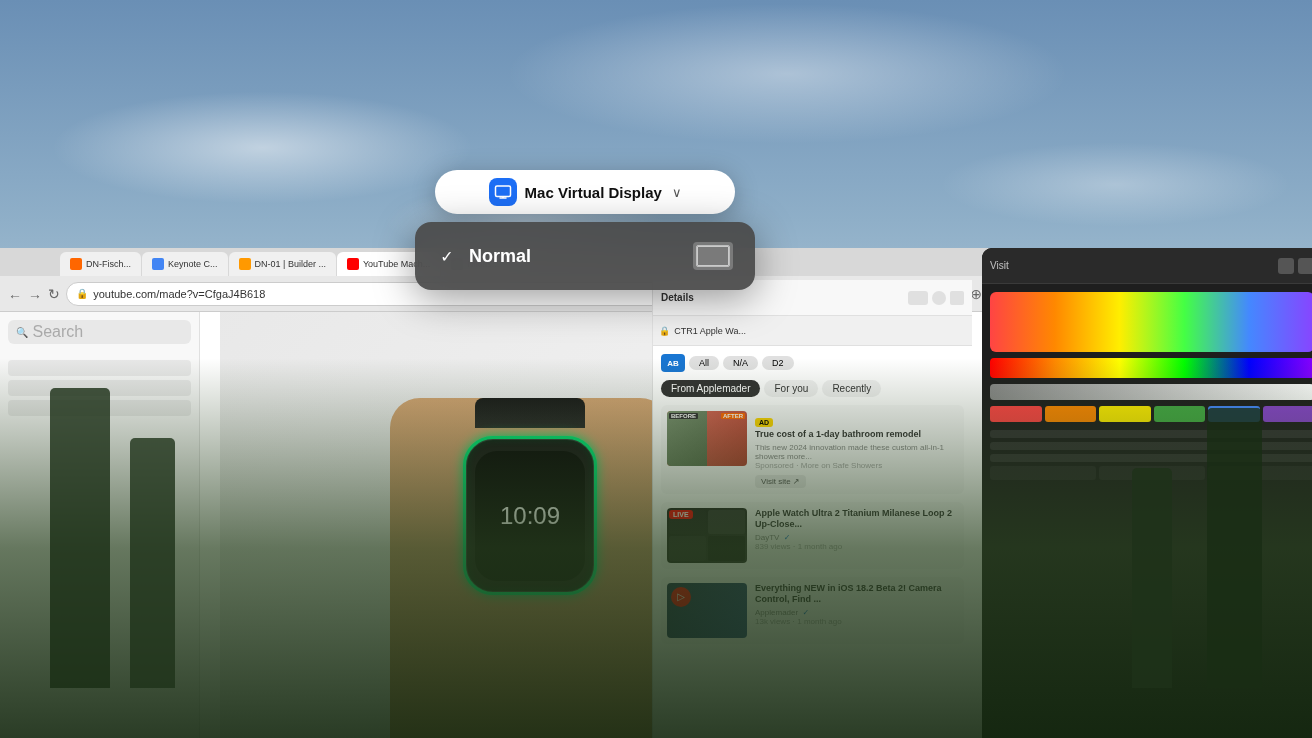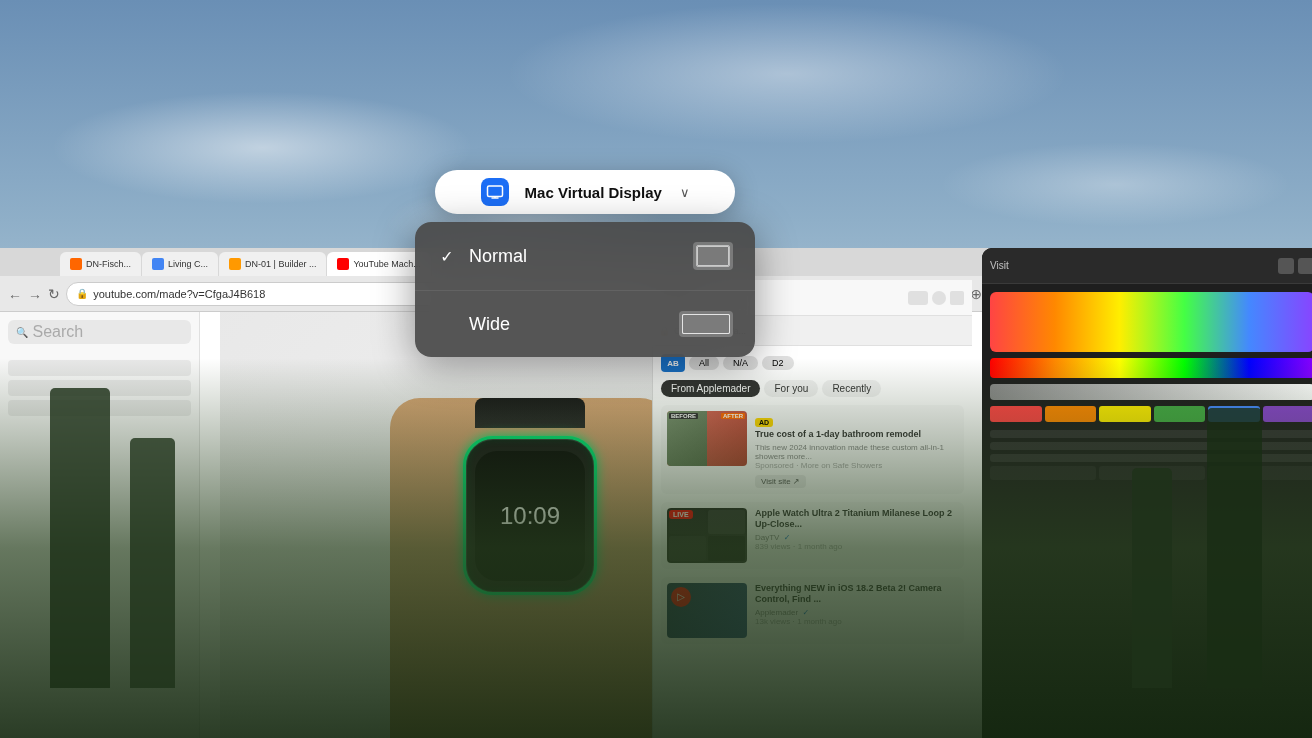--- a/index.html
+++ b/index.html
@@ -381,21 +381,21 @@
       left: 415px;
       width: 340px;
       z-index: 100;
     }
 
     
     .dropdown-trigger {
       display: flex;
       align-items: center;
       justify-content: center;
-      gap: 16px;
+      gap: 8px;
       background: white;
       border-radius: 24px;
       padding: 8px 20px;
       box-shadow: 0 4px 24px rgba(0,0,0,0.25);
       margin-bottom: 8px;
       cursor: pointer;
       margin-left: 20px;
       margin-right: 20px;
     }
 
@@ -463,21 +463,21 @@
     .dropdown-checkmark {
       color: white;
       font-size: 16px;
       width: 20px;
       text-align: center;
     }
 
     .dropdown-item-label {
       color: white;
       font-size: 18px;
-      font-weight: 400;
+      font-weight: 700;
     }
 
     .display-icon {
       width: 44px;
       height: 28px;
       background: rgba(140,140,140,0.7);
       border-radius: 4px;
       display: flex;
       align-items: center;
       justify-content: center;
@@ -646,21 +646,21 @@
   <div class="traffic-light tl-green"></div>
 </div>
 
 <div class="tab-strip">
   <div class="browser-tab">
     <div class="tab-favicon" style="background:#ff6600;"></div>
     <span>DN-Fisch...</span>
   </div>
   <div class="browser-tab">
     <div class="tab-favicon" style="background:#4285f4;"></div>
-    <span>Living C...</span>
+    <span>Keynote C...</span>
   </div>
   <div class="browser-tab">
     <div class="tab-favicon" style="background:#ff9900;"></div>
     <span>DN-01 | Builder ...</span>
   </div>
   <div class="browser-tab active">
     <div class="tab-favicon" style="background:#ff0000;"></div>
     <span>YouTube Mach...</span>
   </div>
   <div class="browser-tab">
@@ -855,24 +855,15 @@
     <div class="dropdown-item selected">
       <div class="dropdown-item-left">
         <span class="dropdown-checkmark">✓</span>
         <span class="dropdown-item-label">Normal</span>
       </div>
       <div class="display-icon normal">
         <div style="position:absolute;inset:4px;border:1.5px solid rgba(255,255,255,0.6);border-radius:1px;"></div>
       </div>
     </div>
 
-    <div class="dropdown-item">
-      <div class="dropdown-item-left">
-        <span class="dropdown-checkmark"></span>
-        <span class="dropdown-item-label">Wide</span>
-      </div>
-      <div class="display-icon wide">
-        <div style="position:absolute;inset:3px;border:1.5px solid rgba(255,255,255,0.6);border-radius:1px;"></div>
-      </div>
-    </div>
 
   </div>
 </div>
 
 </body></html>

